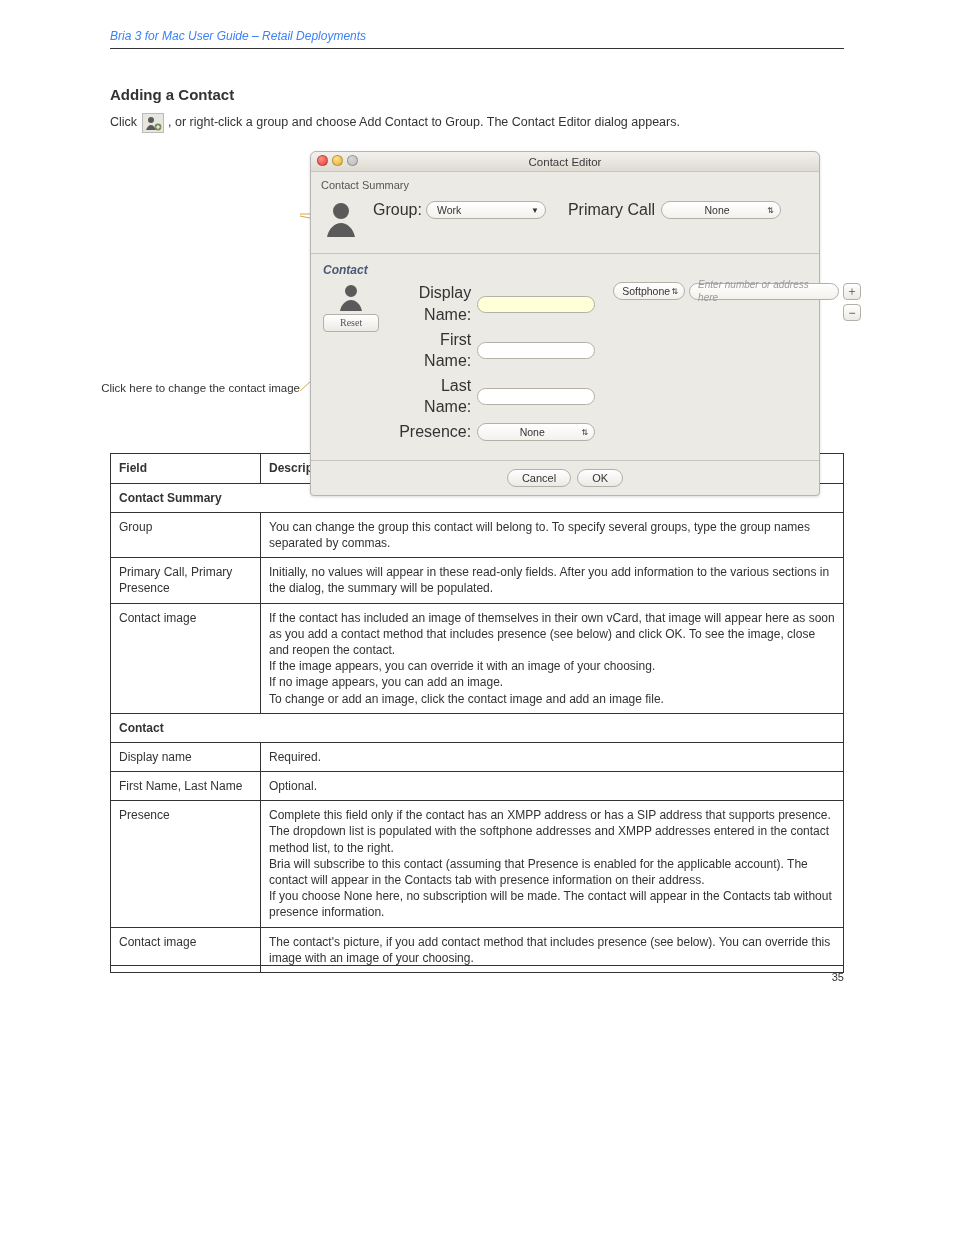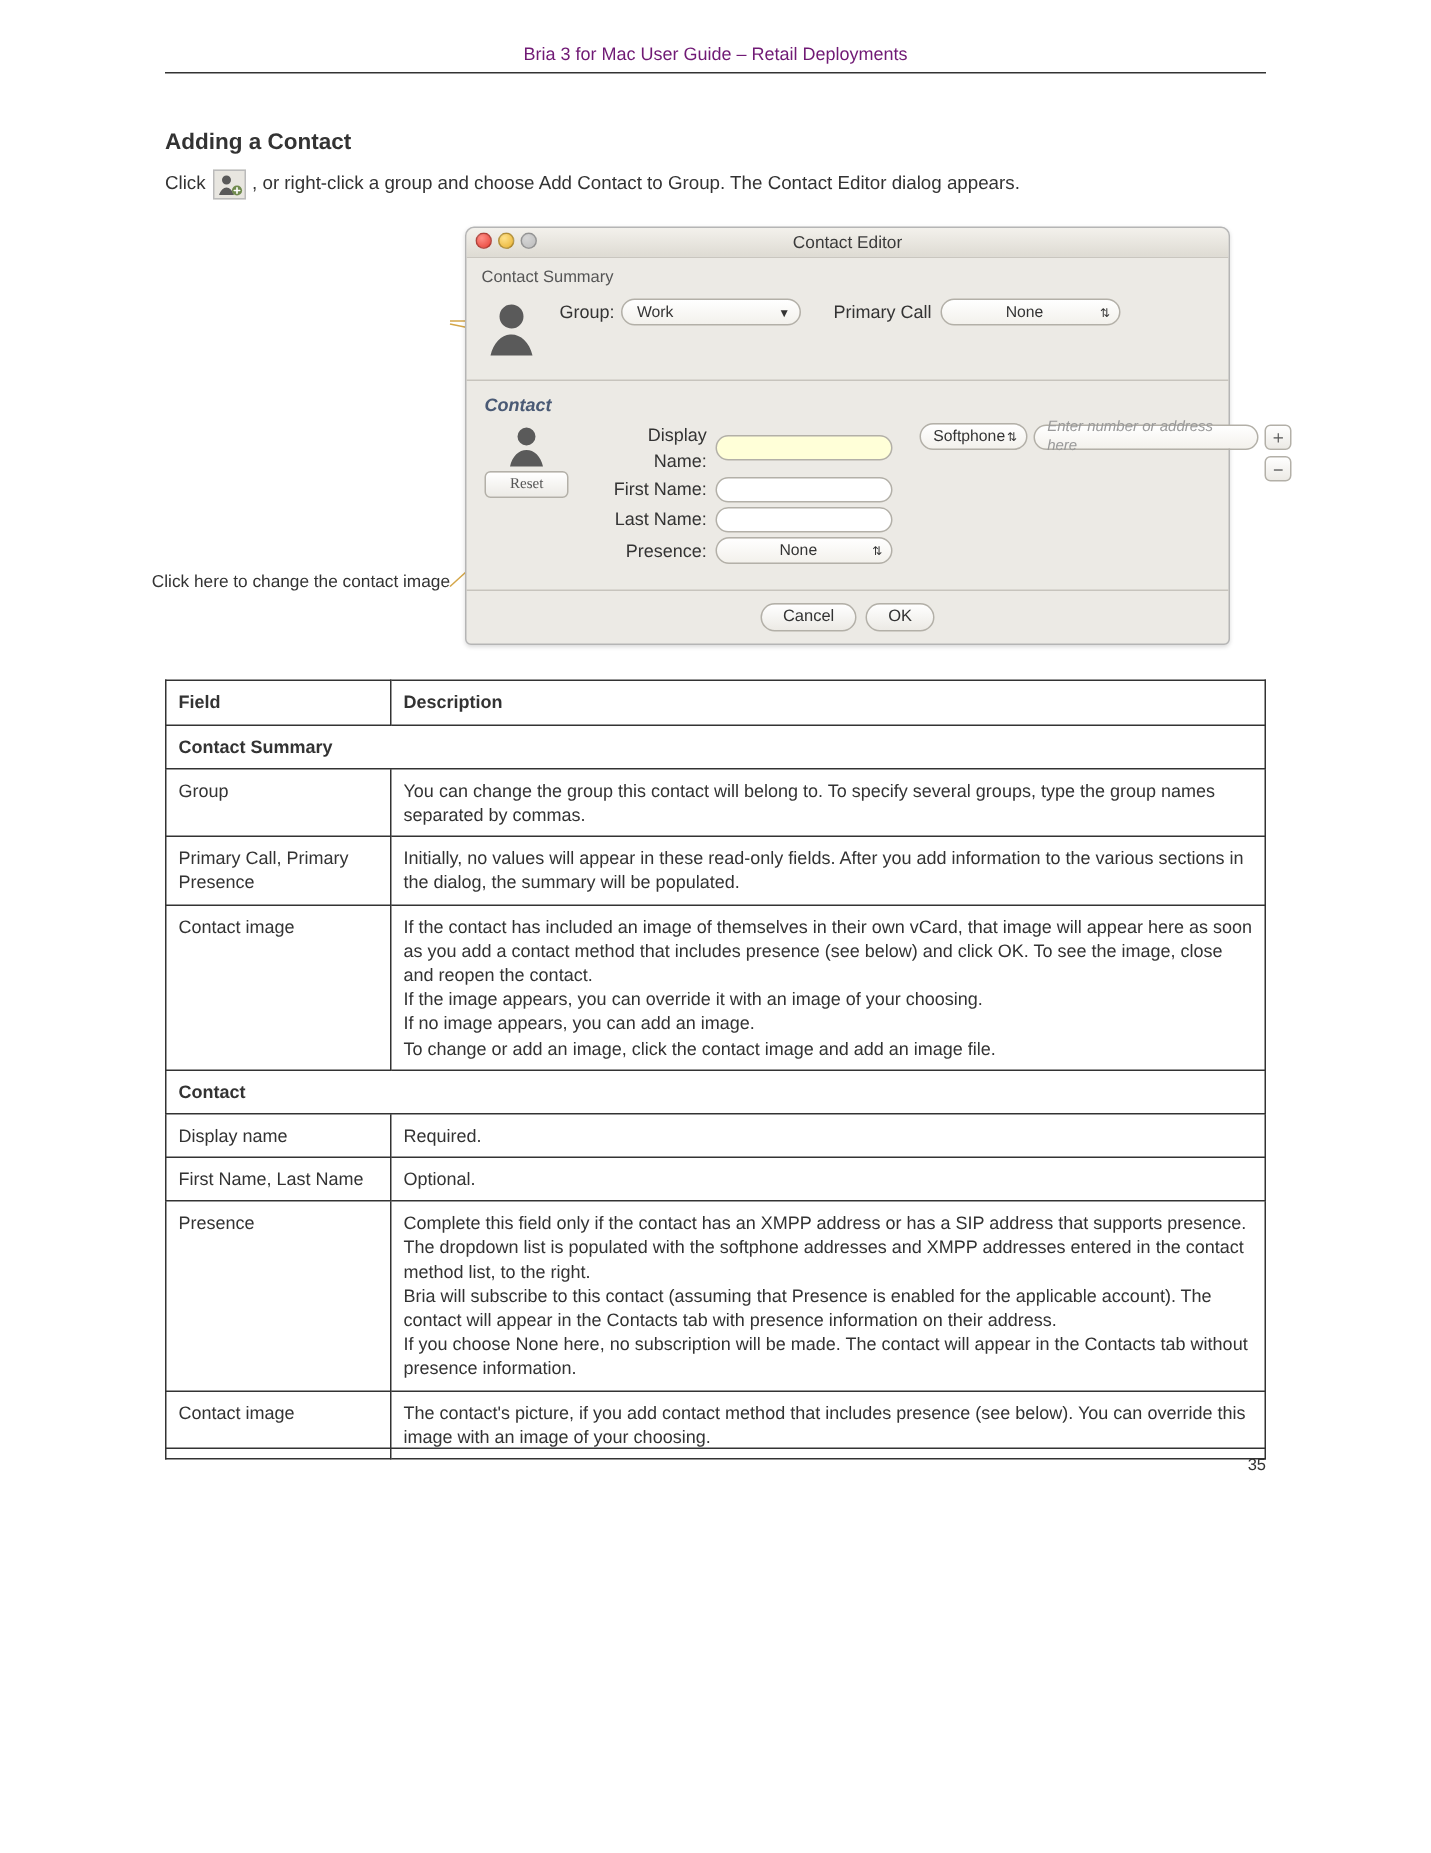--- a/index.html
+++ b/index.html
@@ -11,26 +11,27 @@
     position: relative;
     color: #333;
     font-size: 12.5px;
     line-height: 1.35;
   }
   .page {
     padding: 28px 110px 40px 110px;
     position: relative;
   }
   .header-right {
-    text-align: center;
+    text-align: left;
     font-size: 12px;
-    color: #701a75;
+    color: #3b82f6;
     border-bottom: 1px solid #333;
     padding-bottom: 4px;
     margin-bottom: 36px;
+    font-style: italic;
   }
   h1.section-title {
     font-size: 22px;
     color: #333;
     font-weight: bold;
     margin-bottom: 12px;
   }
   h2.subheading {
     font-size: 15px;
     font-weight: bold;
@@ -88,21 +89,21 @@
   .avatar{
     width:36px; height:40px;
   }
   .avatar svg path{ fill:#5a5a5a;}
   .summary-fields{
     flex:1;
     display:flex;
     align-items:center;
     gap:4px;
   }
-  .lbl{ font-size:12px; color:#333; text-align:right;}
+  .lbl{ font-size:16px; color:#333; text-align:right;}
   .pill, .pillselect{
     border:1px solid #b3b0a8;
     border-radius:10px;
     height:18px;
     font-size:10.5px;
     background:linear-gradient(#fff,#f3f1ec);
     padding:0 18px 0 10px;
     display:inline-flex; align-items:center;
     position:relative;
     color:#333;

